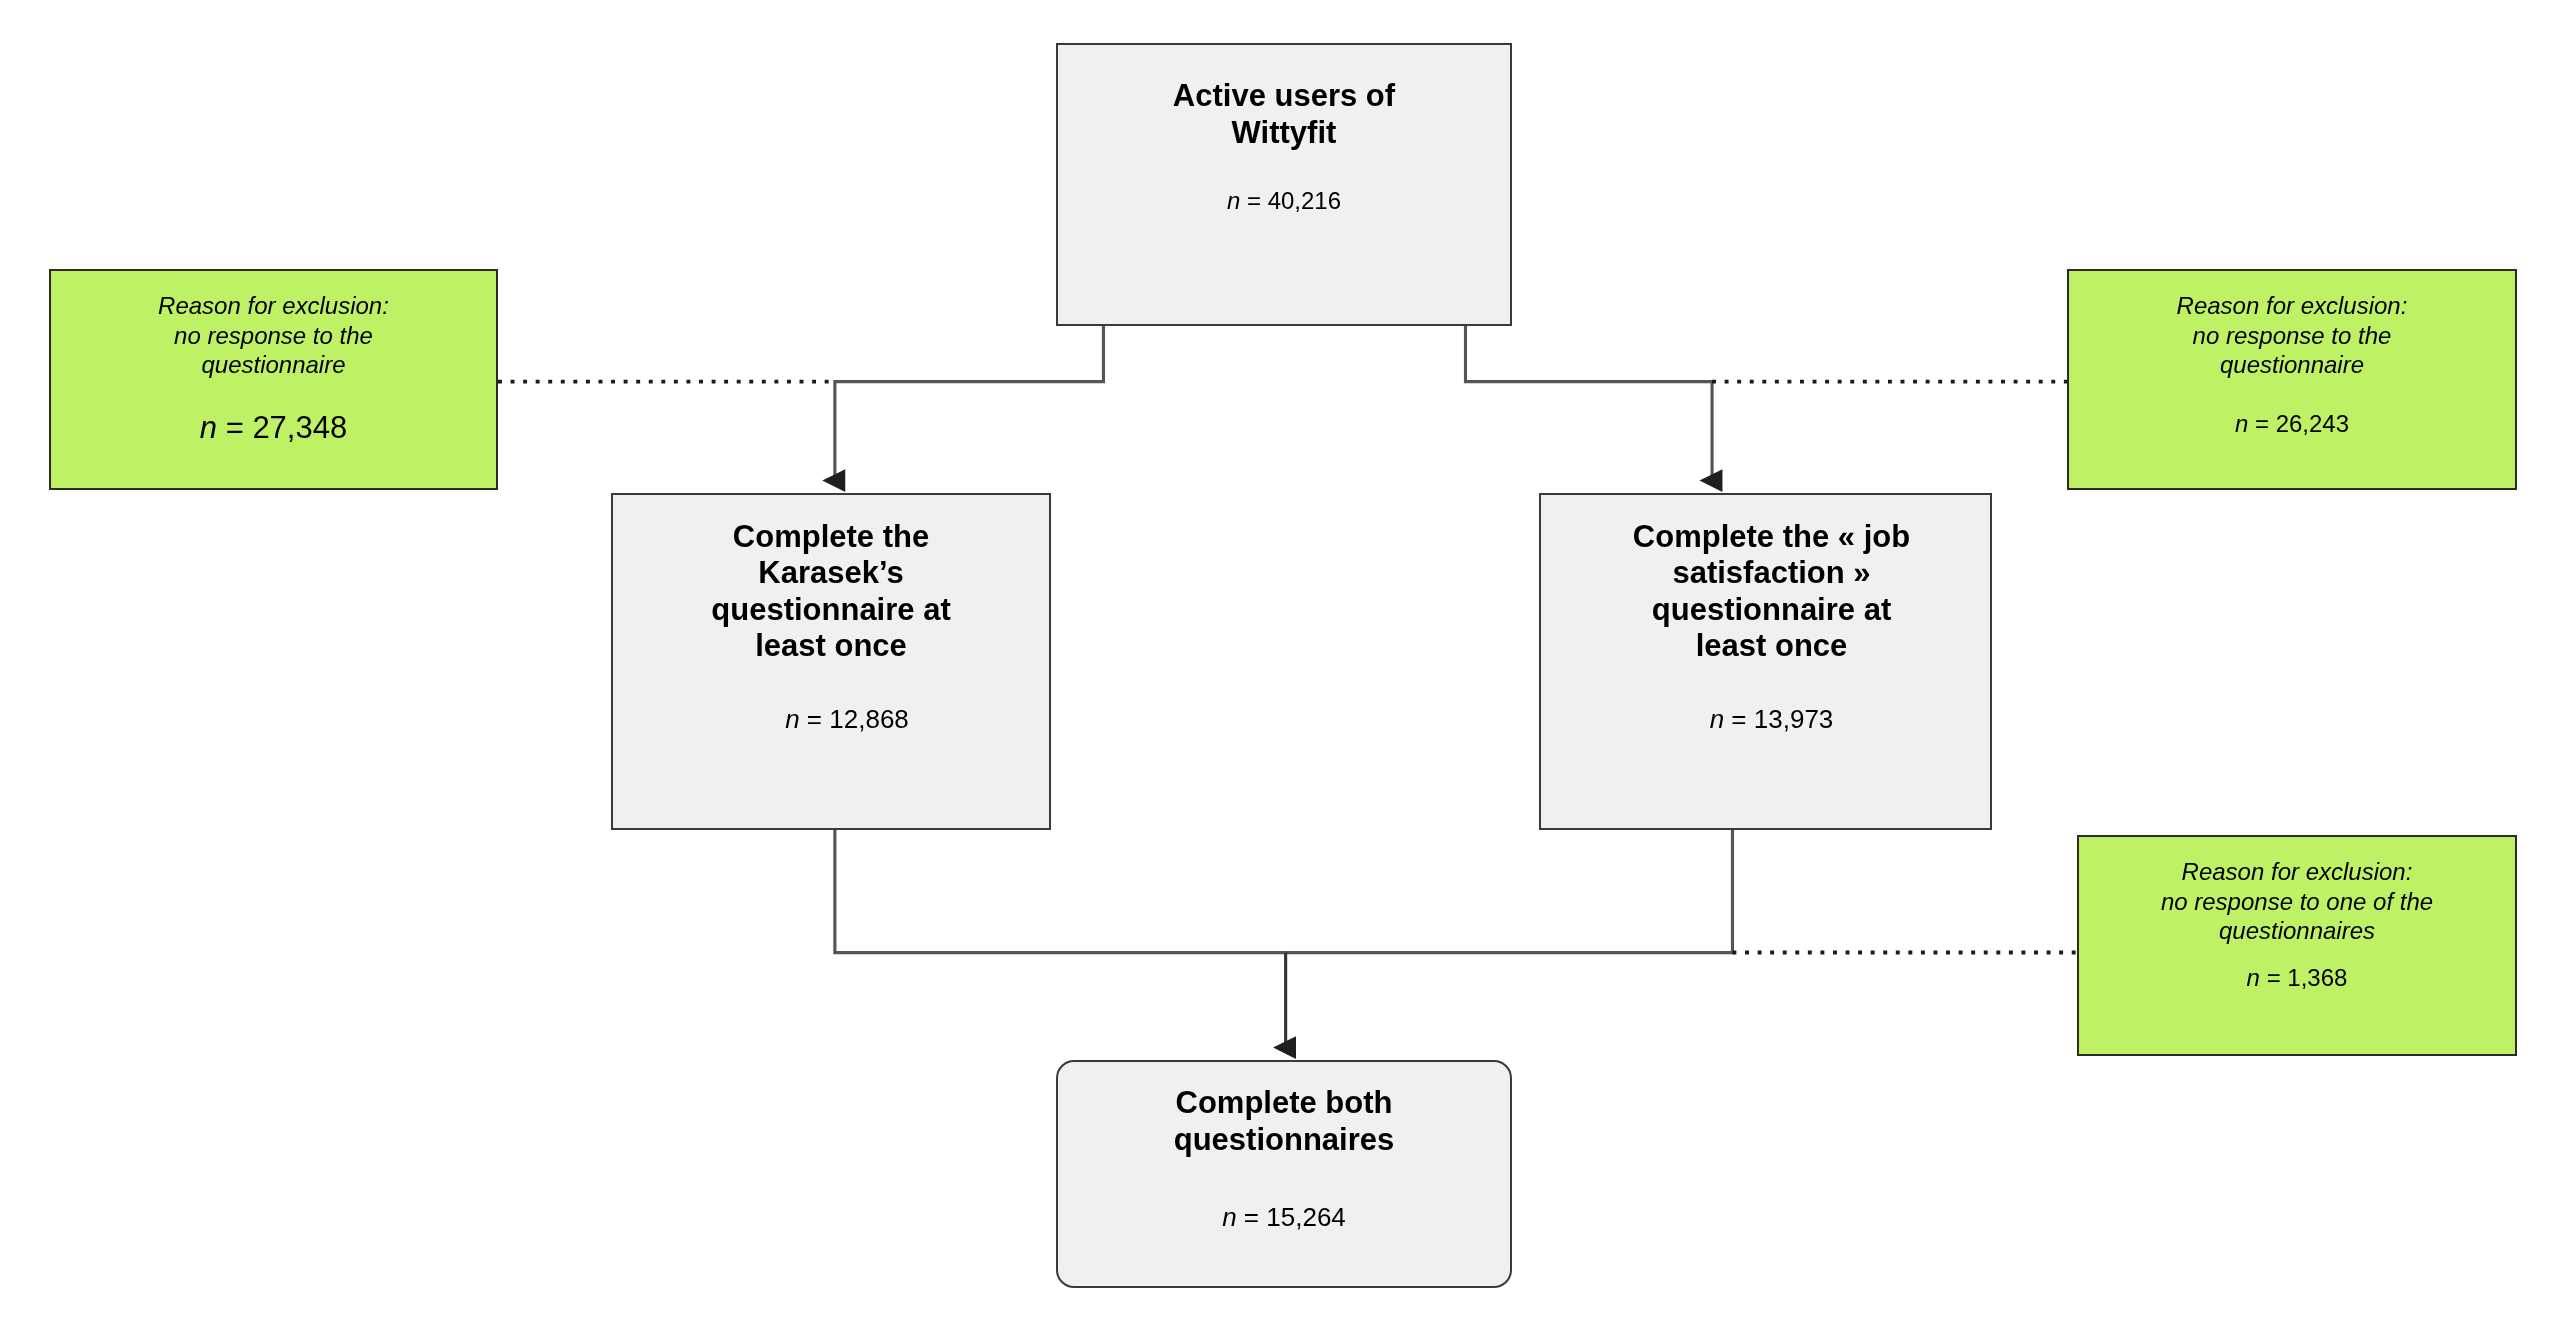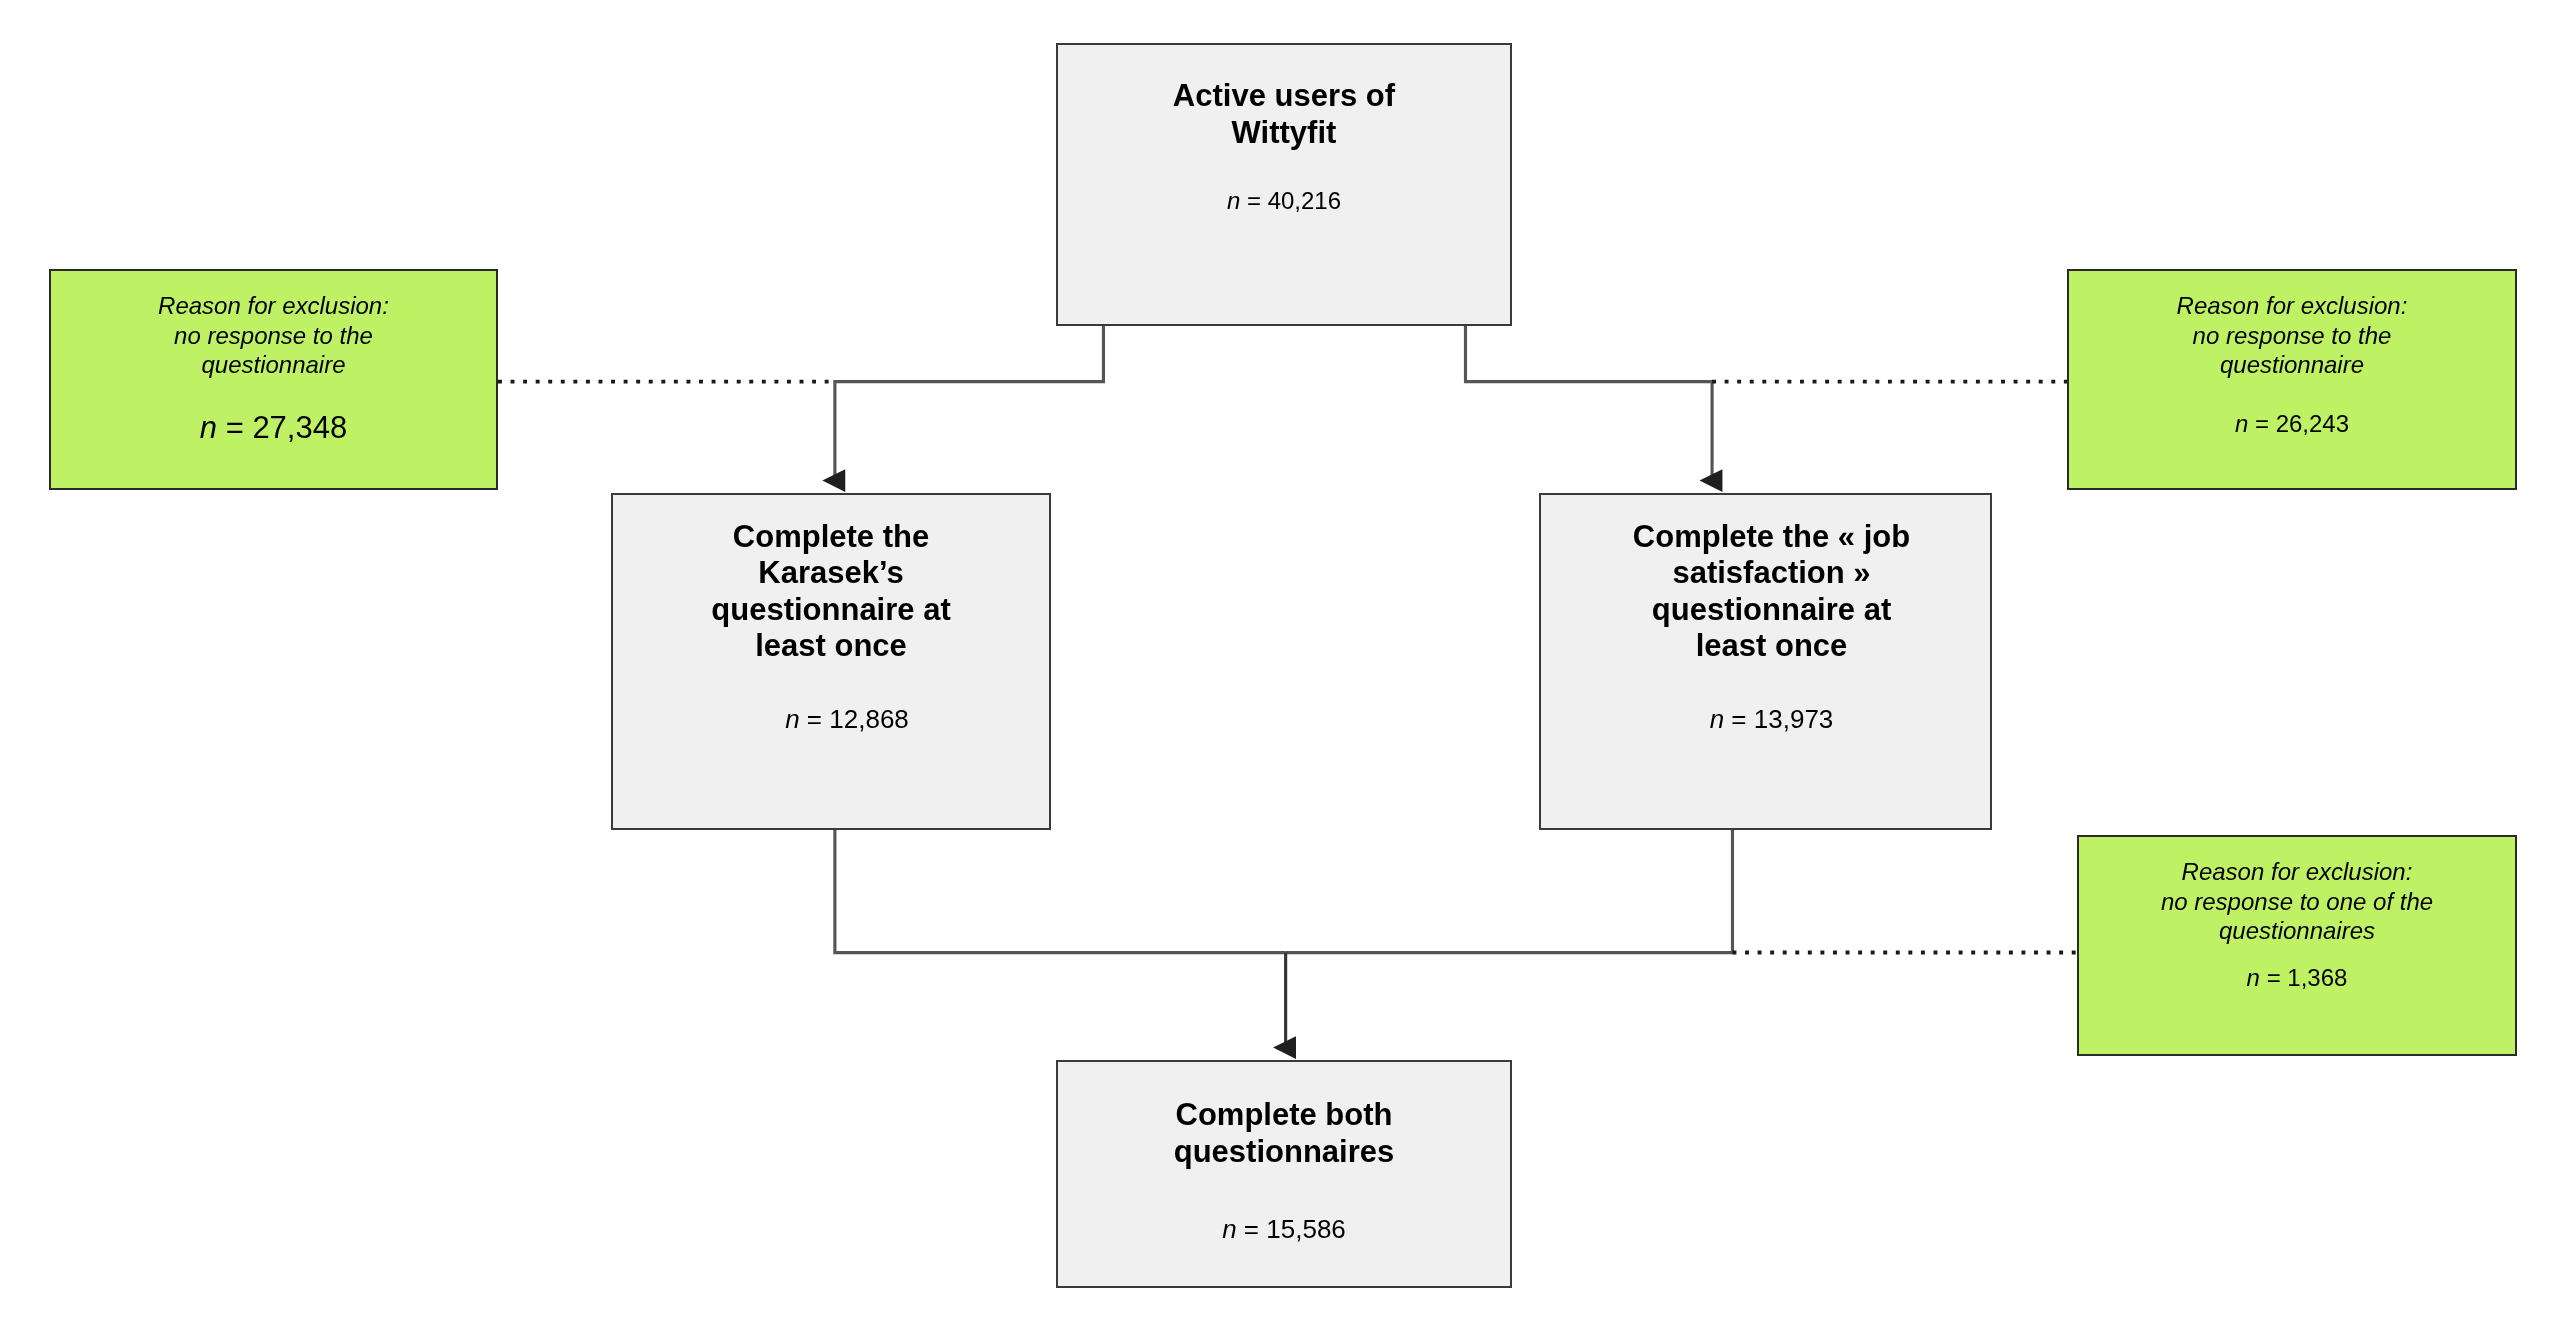--- a/index.html
+++ b/index.html
@@ -43,21 +43,21 @@
   #node-jobsat{left:1539px;top:493px;width:453px;height:337px;padding-top:23.6px;padding-left:12px;}
   #node-jobsat .title{font-size:31px;}
   #node-jobsat .nval{font-size:26px;margin-top:39px;}
 
   
   #node-excl-both{left:2077px;top:835px;width:440px;height:221px;padding-top:20.4px;}
   #node-excl-both .reason{font-size:24px;}
   #node-excl-both .nval{font-size:24px;margin-top:19px;}
 
   
-  #node-bottom{left:1056px;top:1060px;width:456px;height:228px;padding-top:35px;}
+  #node-bottom{left:1056px;top:1060px;width:456px;height:228px;padding-top:23px;border-radius:18px;}
   #node-bottom .title{font-size:31px;}
   #node-bottom .nval{font-size:26px;margin-top:44px;}
 
   .tline{display:block;}
 </style>
 </head>
 <body>
 
 <div id="stage">
 
@@ -151,18 +151,18 @@
       <span class="ital">n</span><span> = </span><span>1,368</span>
     </div>
   </div>
 
   <div class="node shaded" id="node-bottom">
     <div class="title">
       <span class="tline">Complete both</span>
       <span class="tline">questionnaires</span>
     </div>
     <div class="nval">
-      <span class="ital">n</span><span> = </span><span>15,586</span>
+      <span class="ital">n</span><span> = </span><span>15,264</span>
     </div>
   </div>
 
 </div>
 
 
 </body></html>

